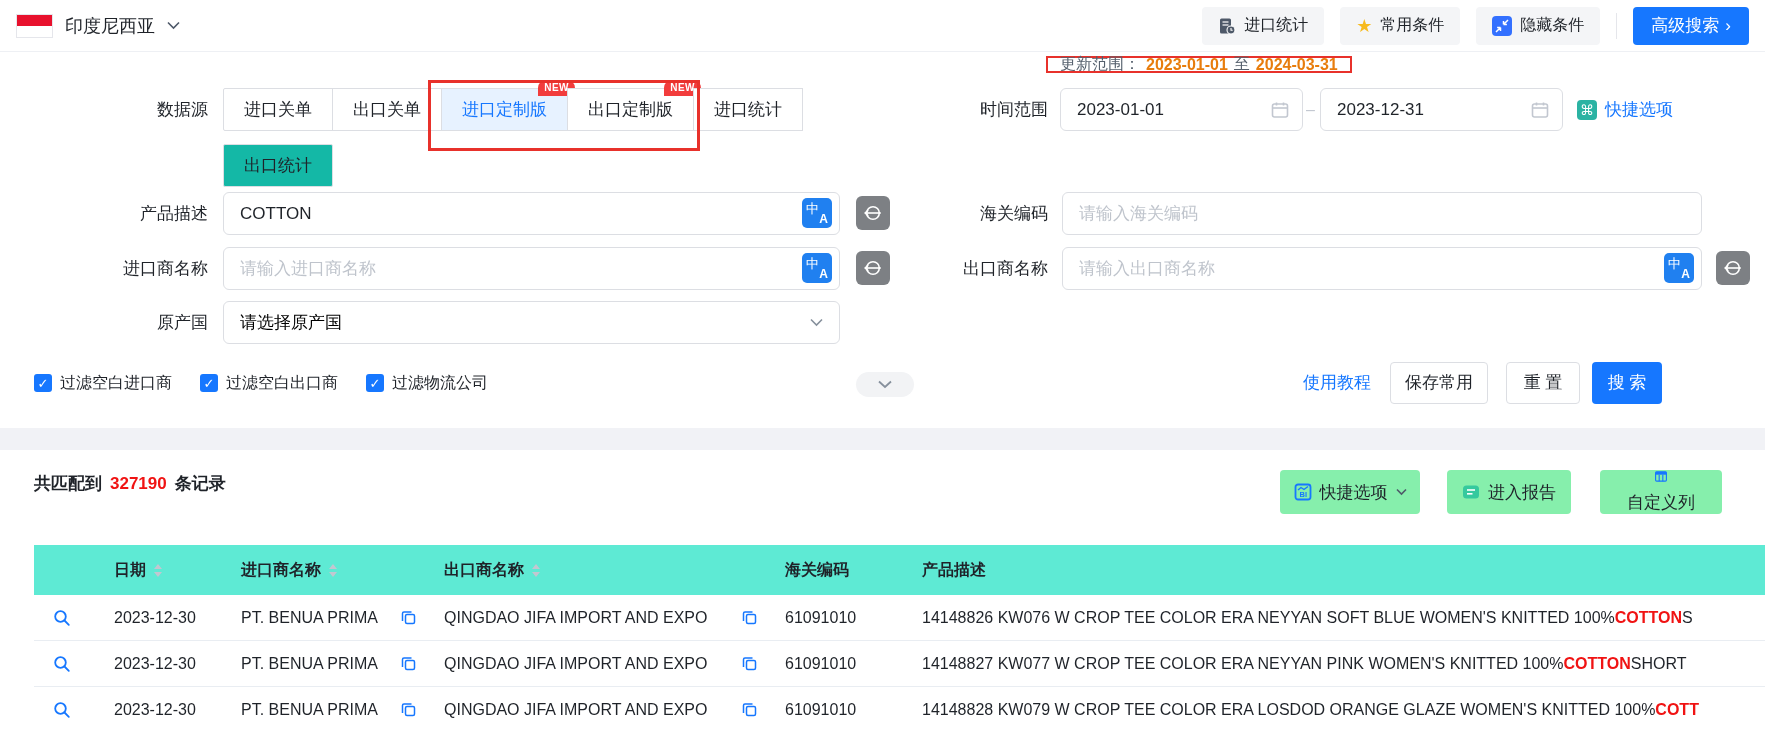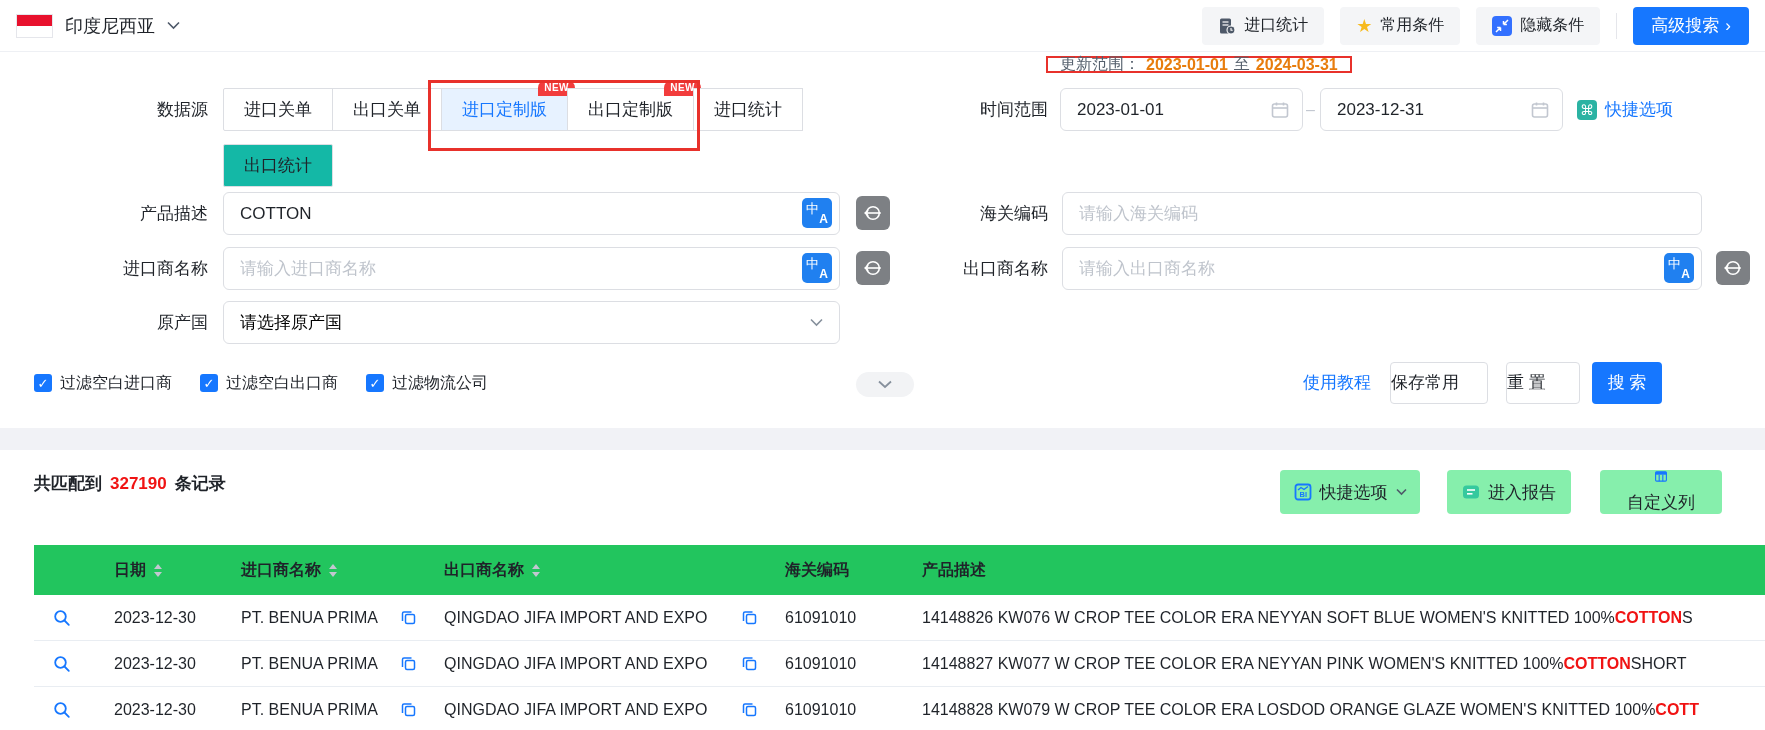--- a/index.html
+++ b/index.html
@@ -74,41 +74,41 @@
   .collapse-pill{position:absolute;left:856px;top:372px;width:58px;height:25px;background:#f2f3f5;
        border-radius:13px;display:flex;align-items:center;justify-content:center;cursor:pointer;}
 
   .cb-row{position:absolute;left:34px;top:362px;height:42px;display:flex;align-items:center;gap:28px;}
   .cb-item{display:flex;align-items:center;gap:8px;cursor:pointer;}
   .cb{width:18px;height:18px;background:#1677ff;border-radius:3px;color:#fff;font-size:13px;
       display:flex;align-items:center;justify-content:center;font-weight:700;}
   .cb-label{font-size:16px;color:#1f2329;}
 
   .link{position:absolute;left:1303px;top:362px;height:42px;line-height:42px;color:#1677ff;font-size:17px;cursor:pointer;}
-  .btn-plain{position:absolute;top:362px;height:42px;line-height:40px;text-align:left;border:1px solid #dcdee3;
+  .btn-plain{position:absolute;top:362px;height:42px;line-height:40px;text-align:center;border:1px solid #dcdee3;
       border-radius:4px;background:#fff;font-size:17px;cursor:pointer;box-sizing:border-box;}
   .btn-save{left:1390px;width:98px;}
   .btn-reset{left:1506px;width:74px;}
   .btn-search{position:absolute;left:1592px;top:362px;width:70px;height:42px;line-height:42px;text-align:center;
       background:#1677ff;color:#fff;border-radius:4px;font-size:17px;cursor:pointer;}
 
   .band{position:absolute;left:0;top:428px;width:1765px;height:22px;background:#f1f2f6;}
 
   
   .res-title{position:absolute;left:34px;top:472px;font-size:17px;font-weight:700;display:flex;gap:8px;align-items:center;}
   .res-title .count{color:#f01313;}
   .res-btn{position:absolute;top:470px;height:44px;background:#86efac;border-radius:4px;display:flex;
       align-items:center;justify-content:center;gap:8px;font-size:17px;cursor:pointer;}
   .b-analysis{left:1280px;width:140px;}
   .b-report{left:1447px;width:124px;}
   .b-columns{left:1600px;width:122px;flex-direction:column;}
 
   .table{position:absolute;left:34px;top:545px;width:1731px;}
   .tr{display:flex;align-items:center;height:45px;border-bottom:1px solid #e9edf2;background:#fff;}
-  .thead{height:50px;background:#22c55e;border-bottom:none;font-weight:700;font-size:16px;}
+  .thead{height:50px;background:#5eead4;border-bottom:none;font-weight:700;font-size:16px;}
   .td{box-sizing:border-box;padding-left:16px;font-size:16px;white-space:nowrap;overflow:hidden;display:flex;align-items:center;}
   .c-act{width:56px;padding-left:0;justify-content:center;flex:none;}
   .c-date{width:135px;padding-left:24px;flex:none;}
   .c-imp{width:203px;flex:none;}
   .c-exp{width:341px;flex:none;}
   .c-hs{width:137px;flex:none;}
   .c-desc{flex:1;min-width:0;}
   .copy-btn{margin-left:auto;margin-right:12px;cursor:pointer;display:flex;align-items:center;}
   .hl{color:#f01313;font-weight:700;}
   .sort{display:inline-flex;flex-direction:column;gap:3px;margin-left:8px;cursor:pointer;}

